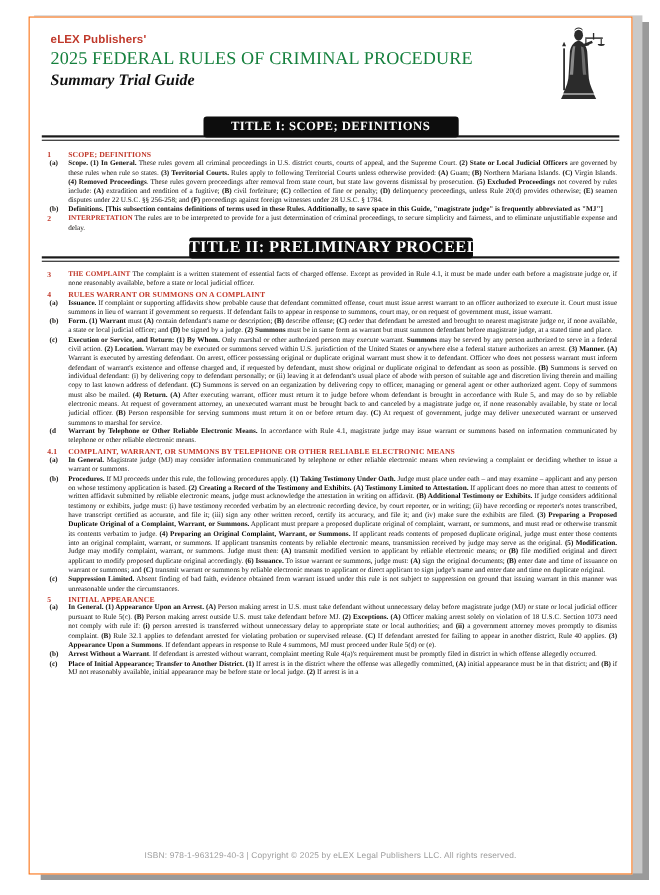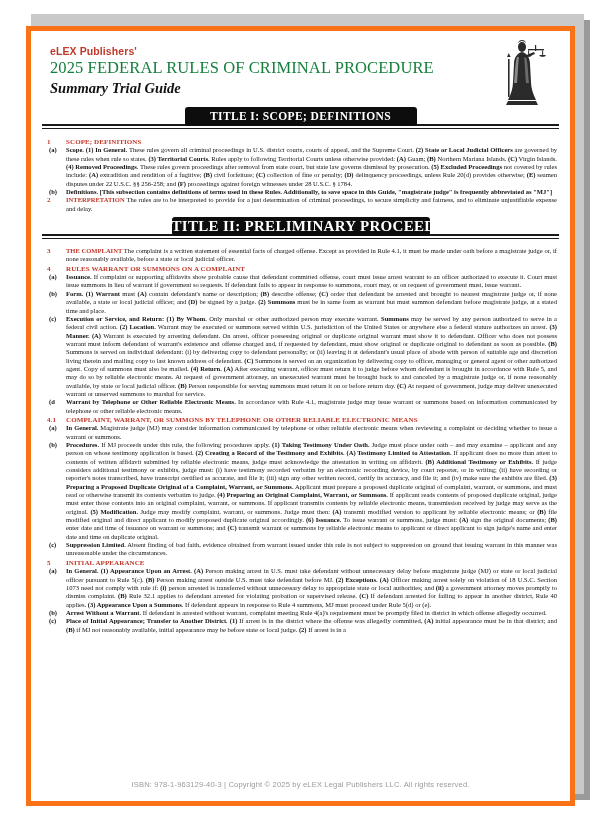--- a/index.html
+++ b/index.html
@@ -33,25 +33,25 @@
     position: absolute;
     left: 31px;
     top: 14px;
     width: 553px;
     height: 780px;
     background: #c9c9c9;
   }
   .page {
     position: absolute;
     left: 26px;
-    top: 26px;
+    top: 15px;
     width: 549px;
     height: 780px;
     background: #ffffff;
-    border: 5px solid #f97316;
+    border: 1px solid #f97316;
     box-sizing: border-box;
     overflow: hidden;
   }
   .page-inner {
     position: relative;
     padding: 0 11px;
     height: 100%;
     box-sizing: border-box;
   }
   
@@ -92,21 +92,21 @@
     position: absolute;
     right: 10px;
     top: 6px;
     width: 54px;
     height: 74px;
   }
   
   .banner-wrap {
     position: relative;
     height: 30px;
-    margin-top: 2px;
+    margin-top: 16px;
   }
   .banner {
     position: absolute;
     left: 50%;
     transform: translateX(-50%);
     top: 0;
     width: 232px;
     height: 19px;
     background: #0d0d0d;
     border-radius: 3px;

